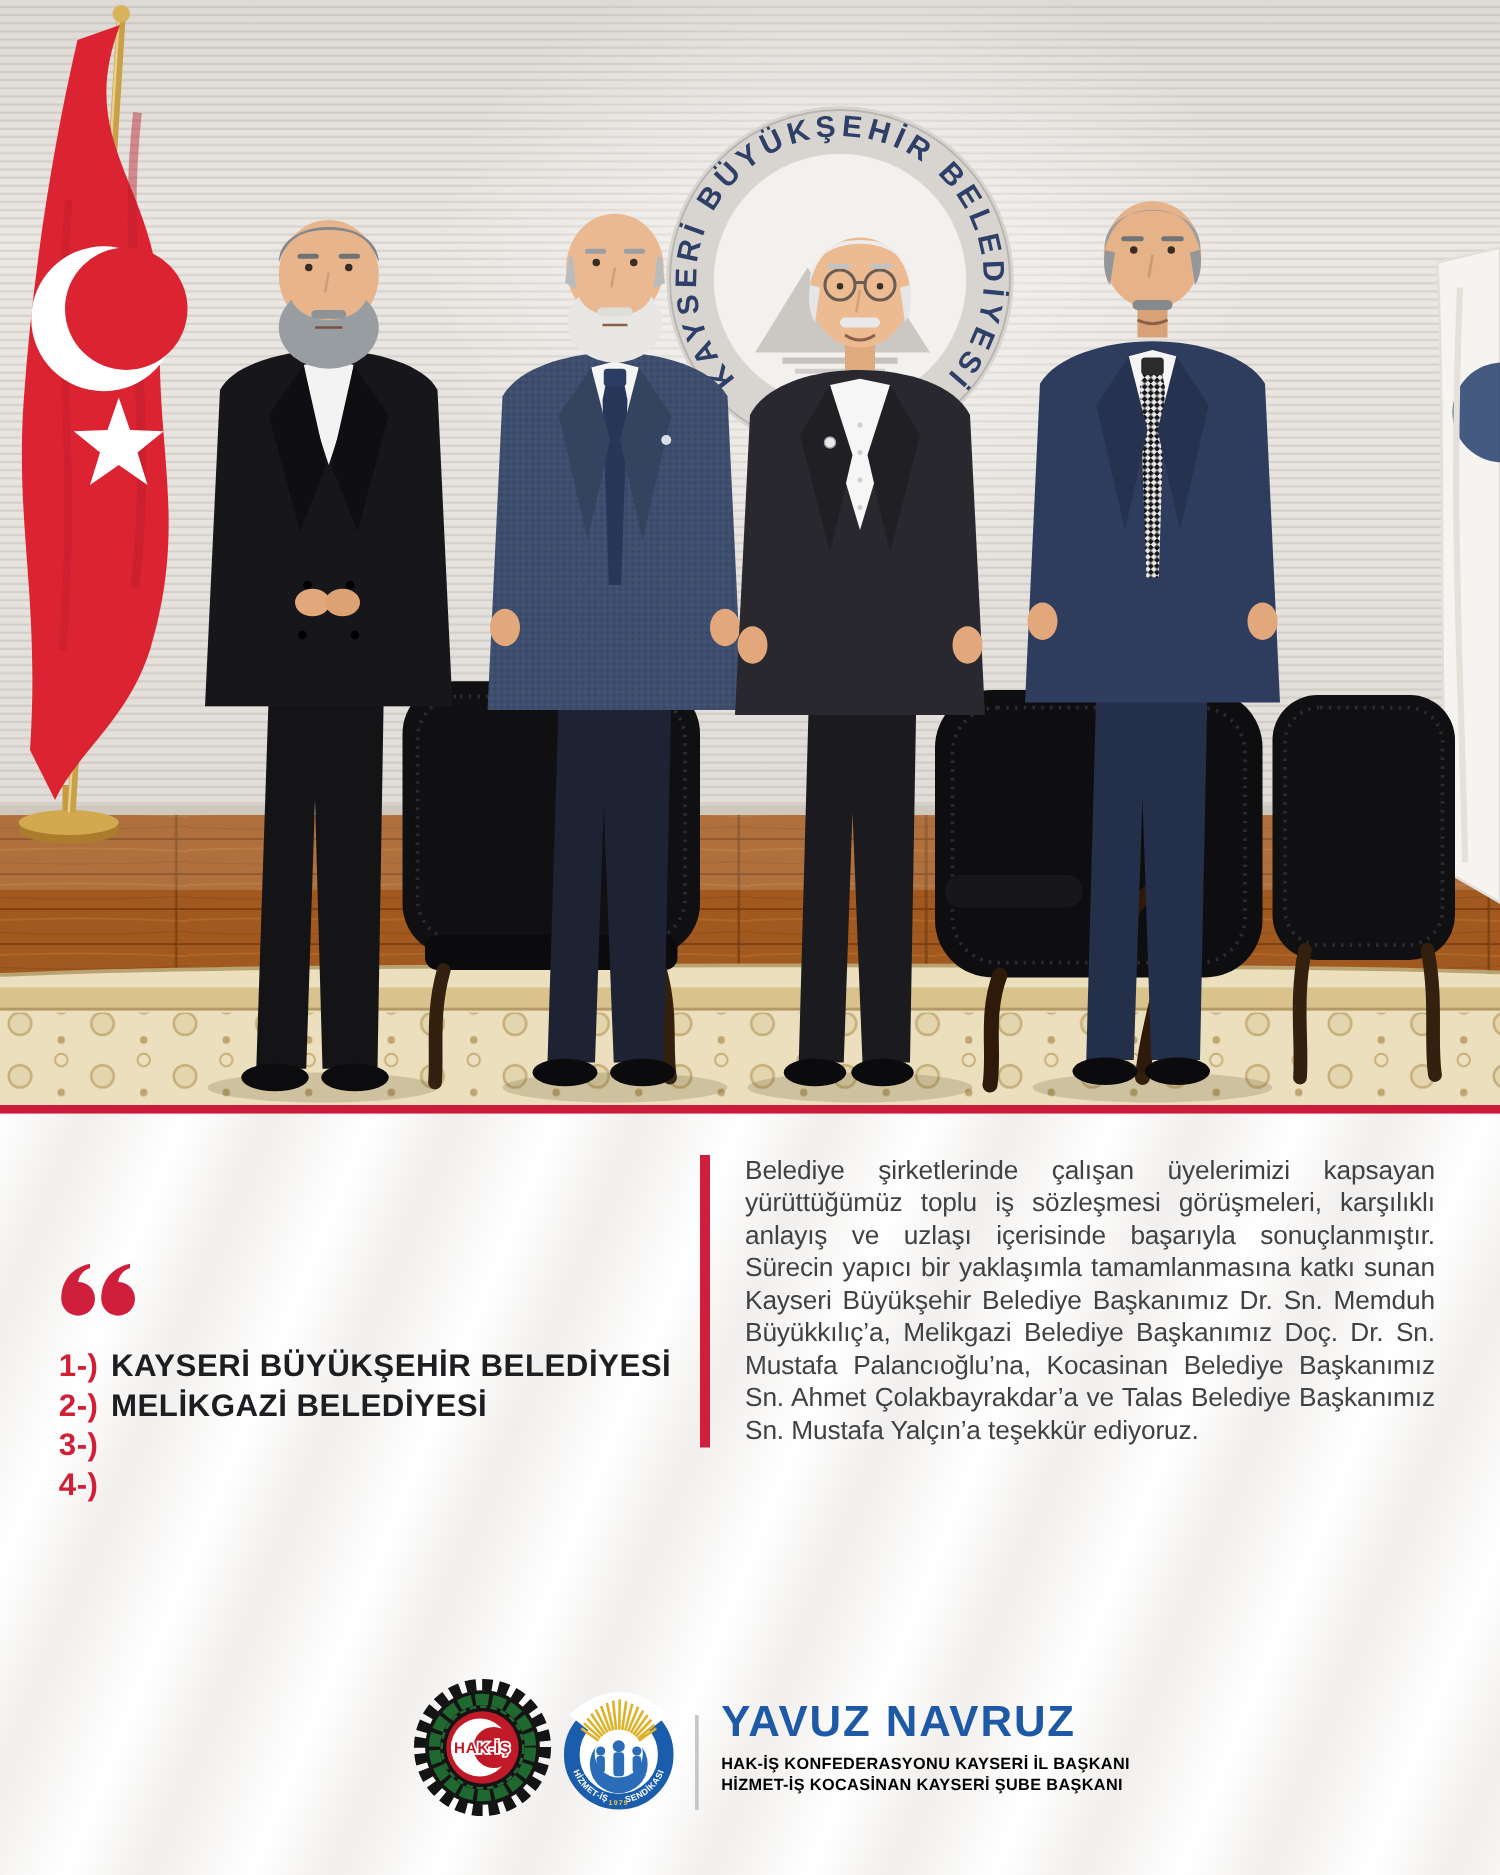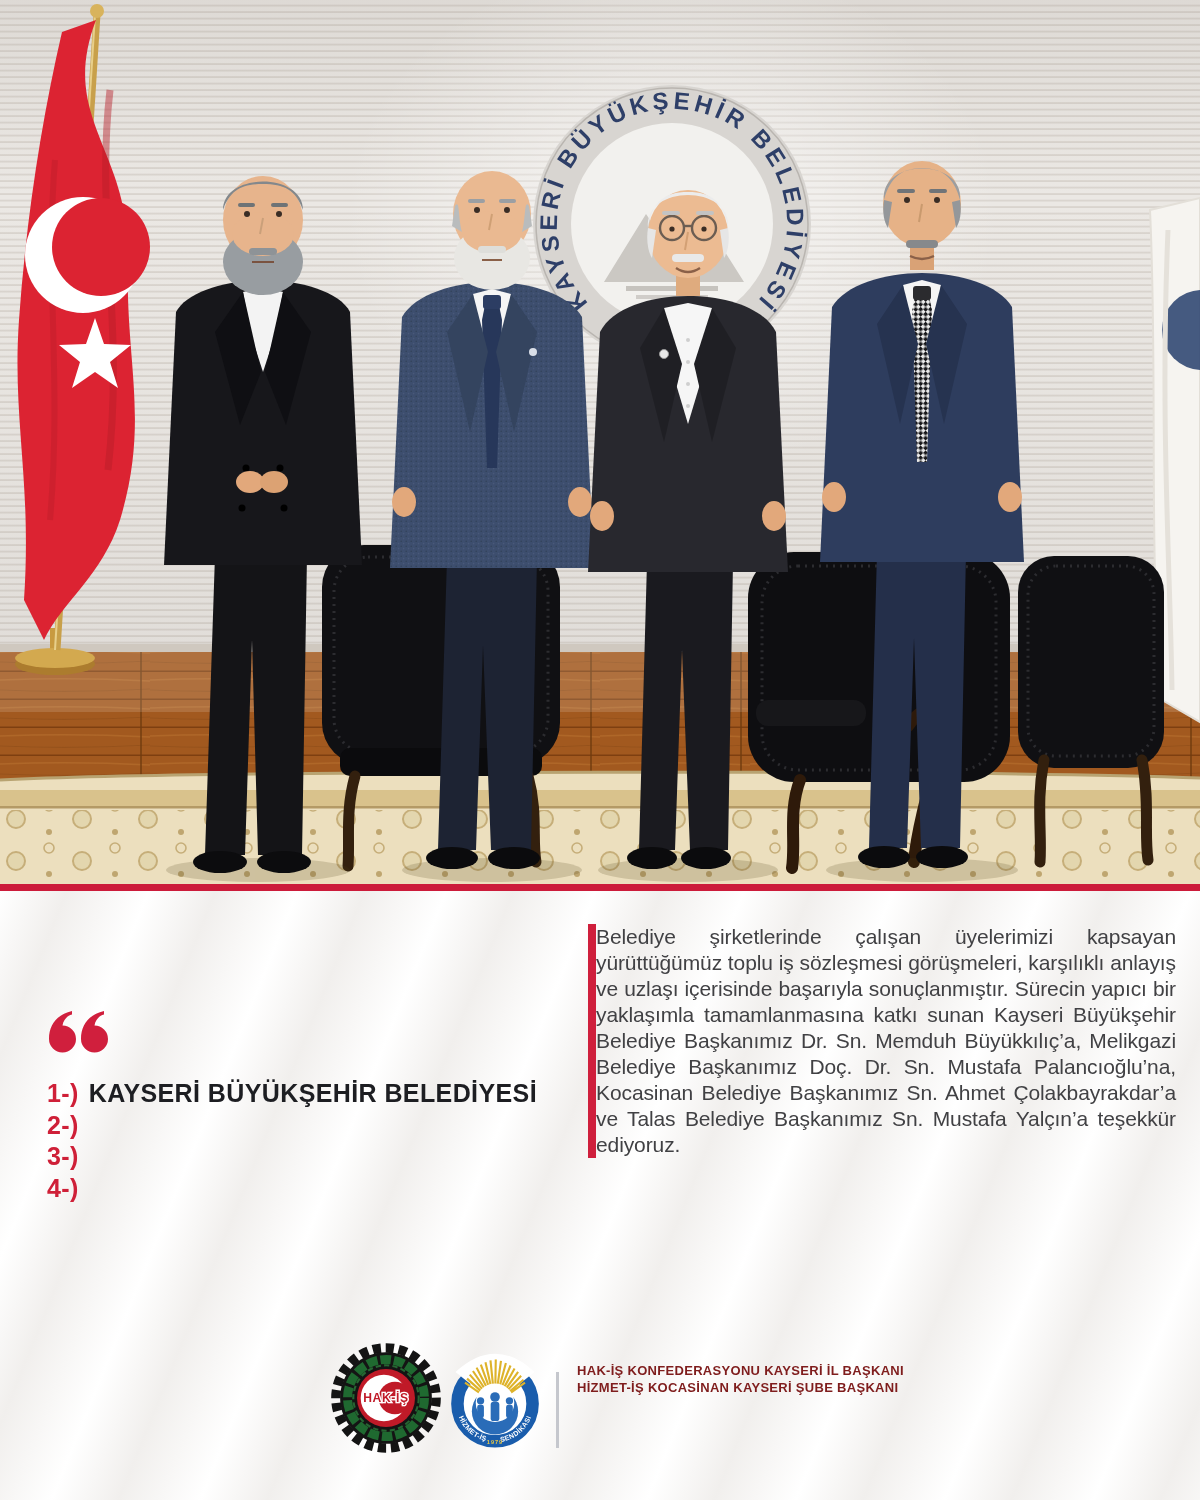--- a/index.html
+++ b/index.html
@@ -17,35 +17,35 @@
   }
   .quote-icon{position:absolute;left:46px;top:1008px;width:62px;height:50px;}
   .muni-list{position:absolute;left:47px;top:1078px;list-style:none;margin:0;padding:0;}
   .muni-list li{
     display:flex;align-items:baseline;gap:10px;
     font-weight:bold;font-size:25px;line-height:31.5px;letter-spacing:0.4px;
     color:#1d1e22;white-space:nowrap;
   }
   .muni-list .num{color:#cf2038;}
   .statement{
-    position:absolute;left:588px;top:924px;width:588px;box-sizing:border-box;
-    border-left:8px solid #cf1f3c;
+    position:absolute;left:560px;top:924px;width:588px;box-sizing:border-box;
+    border-left:8px solid #cf1f3c;padding-left:28px;
   }
   .statement p{
     margin:0;font-size:21px;line-height:26px;color:#414144;
     text-align:justify;letter-spacing:-0.1px;
   }
   .footer-logos{position:absolute;left:328px;top:1340px;width:116px;height:116px;}
   .footer-logos2{position:absolute;left:442px;top:1342px;width:106px;height:110px;}
   .footer-divider{position:absolute;left:556px;top:1372px;width:3px;height:76px;background:#c5c7cd;}
   .footer-name-block{position:absolute;left:577px;top:1358px;}
   .footer-name{
     font-size:35px;font-weight:bold;color:#1e59a6;letter-spacing:1.5px;white-space:nowrap;
   }
-  .footer-titles{margin-top:4px;font-size:13px;font-weight:bold;color:#7f1d1d;
+  .footer-titles{margin-top:4px;font-size:13px;font-weight:bold;color:#000000;
     letter-spacing:0.3px;line-height:17px;white-space:nowrap;}
 </style>
 </head>
 <body>
 
 <div class="photo-wrap">
 <svg width="1200" height="886" viewBox="0 0 1200 886" xmlns="http://www.w3.org/2000/svg">
   <defs>
     <pattern id="blinds" width="12" height="6.5" patternUnits="userSpaceOnUse">
       <rect width="12" height="6.5" fill="#ebe8e4"></rect>
@@ -297,20 +297,21 @@
   <path d="M58 2 C44 5 35 15 35 30 A13.5 13.5 0 1 0 48.5 16.5 C49.3 11 53 6.8 58 5.6 Z" fill="#d01f3d"></path>
 </svg>
 
 <ul class="muni-list">
   <li>
     <span class="num">1-)</span>
     <span>KAYSERİ BÜYÜKŞEHİR BELEDİYESİ</span>
   </li>
   <li>
     <span class="num">2-)</span>
+    <span>MELİKGAZİ BELEDİYESİ</span>
   </li>
   <li>
     <span class="num">3-)</span>
   </li>
   <li>
     <span class="num">4-)</span>
   </li>
 </ul>
 
 <div class="statement">
@@ -352,17 +353,18 @@
   </text>
   <text font-family="Liberation Sans, sans-serif" font-size="7.2" font-weight="bold" fill="#ffffff" letter-spacing="0.4">
     <textPath href="#hizArc" startOffset="100%" text-anchor="end">SENDİKASI</textPath>
   </text>
   <text x="55" y="105" text-anchor="middle" font-family="Liberation Sans, sans-serif" font-size="5.8" font-weight="bold" fill="#ecc943" letter-spacing="1">1979</text>
 </svg>
 
 <div class="footer-divider"></div>
 
 <div class="footer-name-block">
+  <div class="footer-name">YAVUZ NAVRUZ</div>
   <div class="footer-titles">
     <div>HAK-İŞ KONFEDERASYONU KAYSERİ İL BAŞKANI</div>
     <div>HİZMET-İŞ KOCASİNAN KAYSERİ ŞUBE BAŞKANI</div>
   </div>
 </div>
 
 </body></html>

